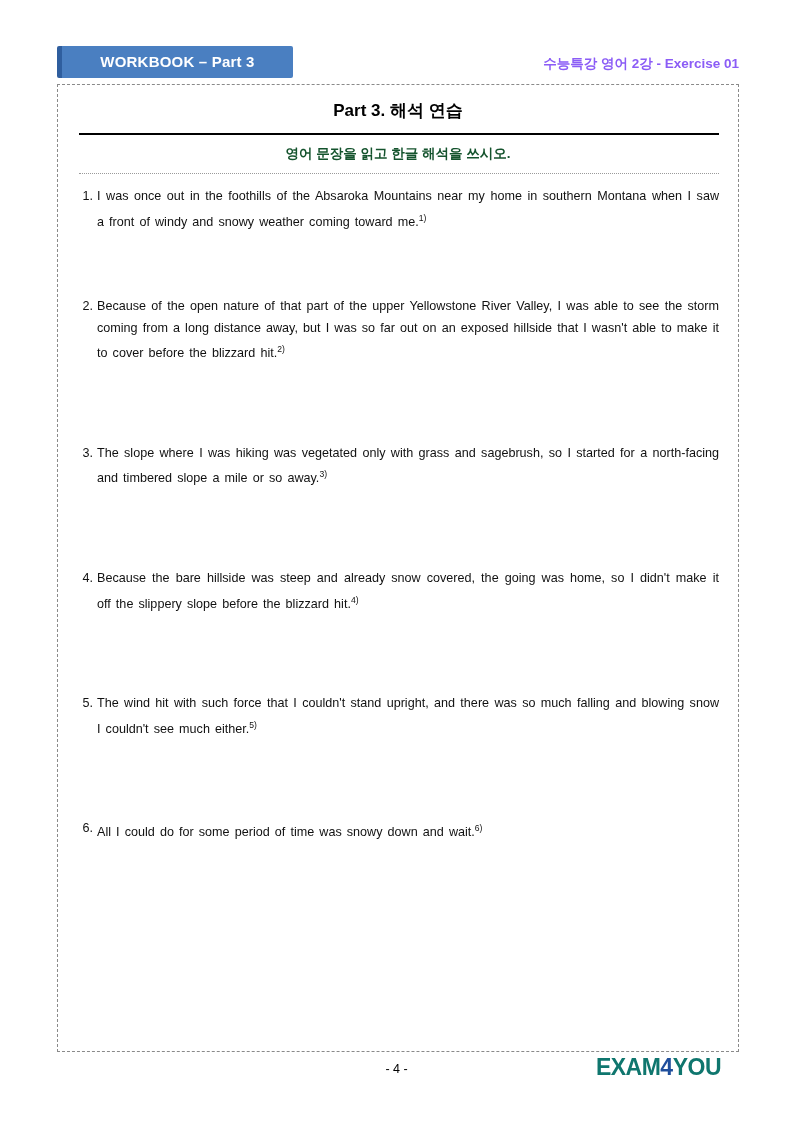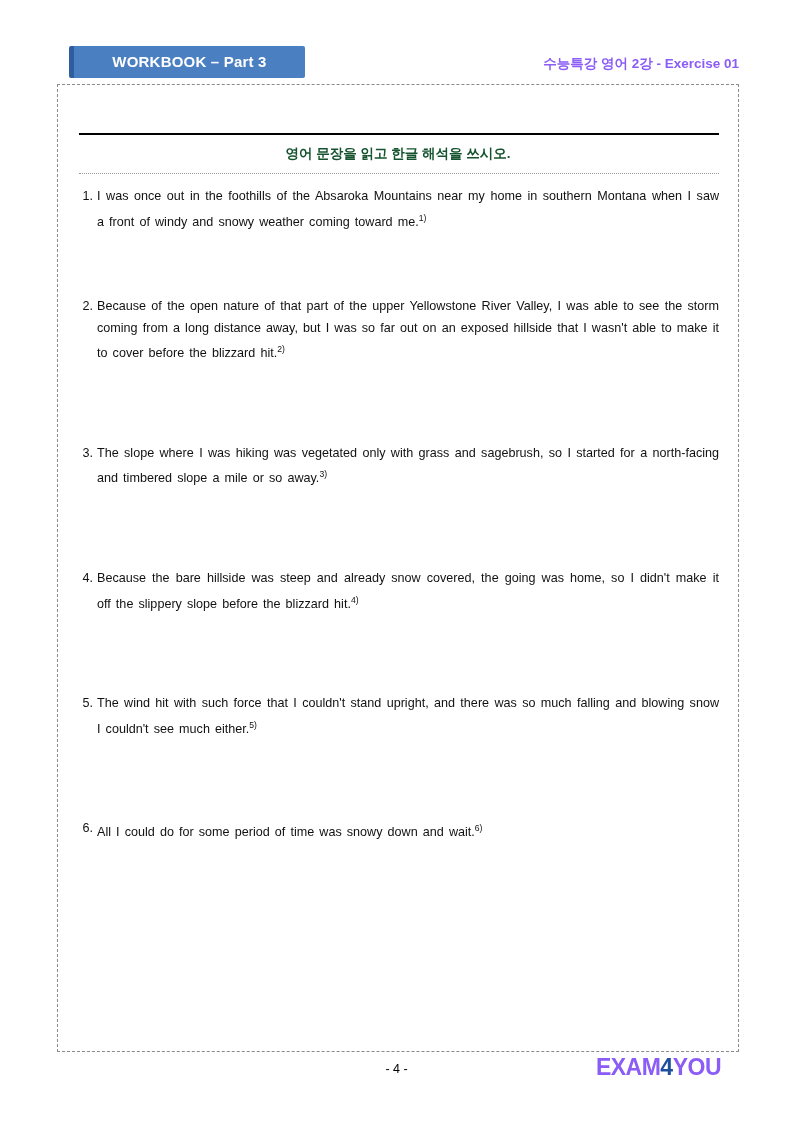--- a/index.html
+++ b/index.html
@@ -24,21 +24,21 @@
   
   .header-row {
     position: absolute;
     left: 57px;
     top: 46px;
     width: 682px;
     height: 34px;
   }
   .wb-tab {
     position: absolute;
-    left: 12px;
+    left: 0;
     top: 0;
     width: 236px;
     height: 32px;
     background: #4a7fc1;
     border-left: 5px solid #2f5e9e;
     box-sizing: border-box;
     border-radius: 2px;
   }
   .wb-tab .label {
     position: absolute;
@@ -153,37 +153,38 @@
   }
   .brand {
     position: absolute;
     right: 72px;
     top: 1054px;
     font-size: 23px;
     font-weight: bold;
     letter-spacing: -0.5px;
     white-space: nowrap;
   }
-  .brand .green { color: #8b5cf6; text-align: right; }
+  .brand .green { color: #0f766e; text-align: right; }
   .brand .blue  { color: #1f4e9c; }
 </style>
 </head>
 <body>
 
 <div class="page">
 
   <div class="header-row">
     <div class="wb-tab">
       <div class="label">WORKBOOK – Part 3</div>
     </div>
     <div class="header-right">수능특강 영어 2강 - Exercise 01</div>
   </div>
 
   <div class="frame">
 
+    <div class="doc-title">Part 3. 해석 연습</div>
     <div class="title-rule"></div>
     <div class="instruction">영어 문장을 읽고 한글 해석을 쓰시오.</div>
     <div class="instruction-rule"></div>
 
     <div class="qlist">
 
       <div class="qitem" style="margin-top:0px;">
         <span class="num">1.</span>
         <span class="body"><span>I was once out in the foothills of the Absaroka Mountains near my home in southern Montana when I saw a front of windy and snowy weather coming toward me.</span><span class="sup">1)</span></span>
       </div>

